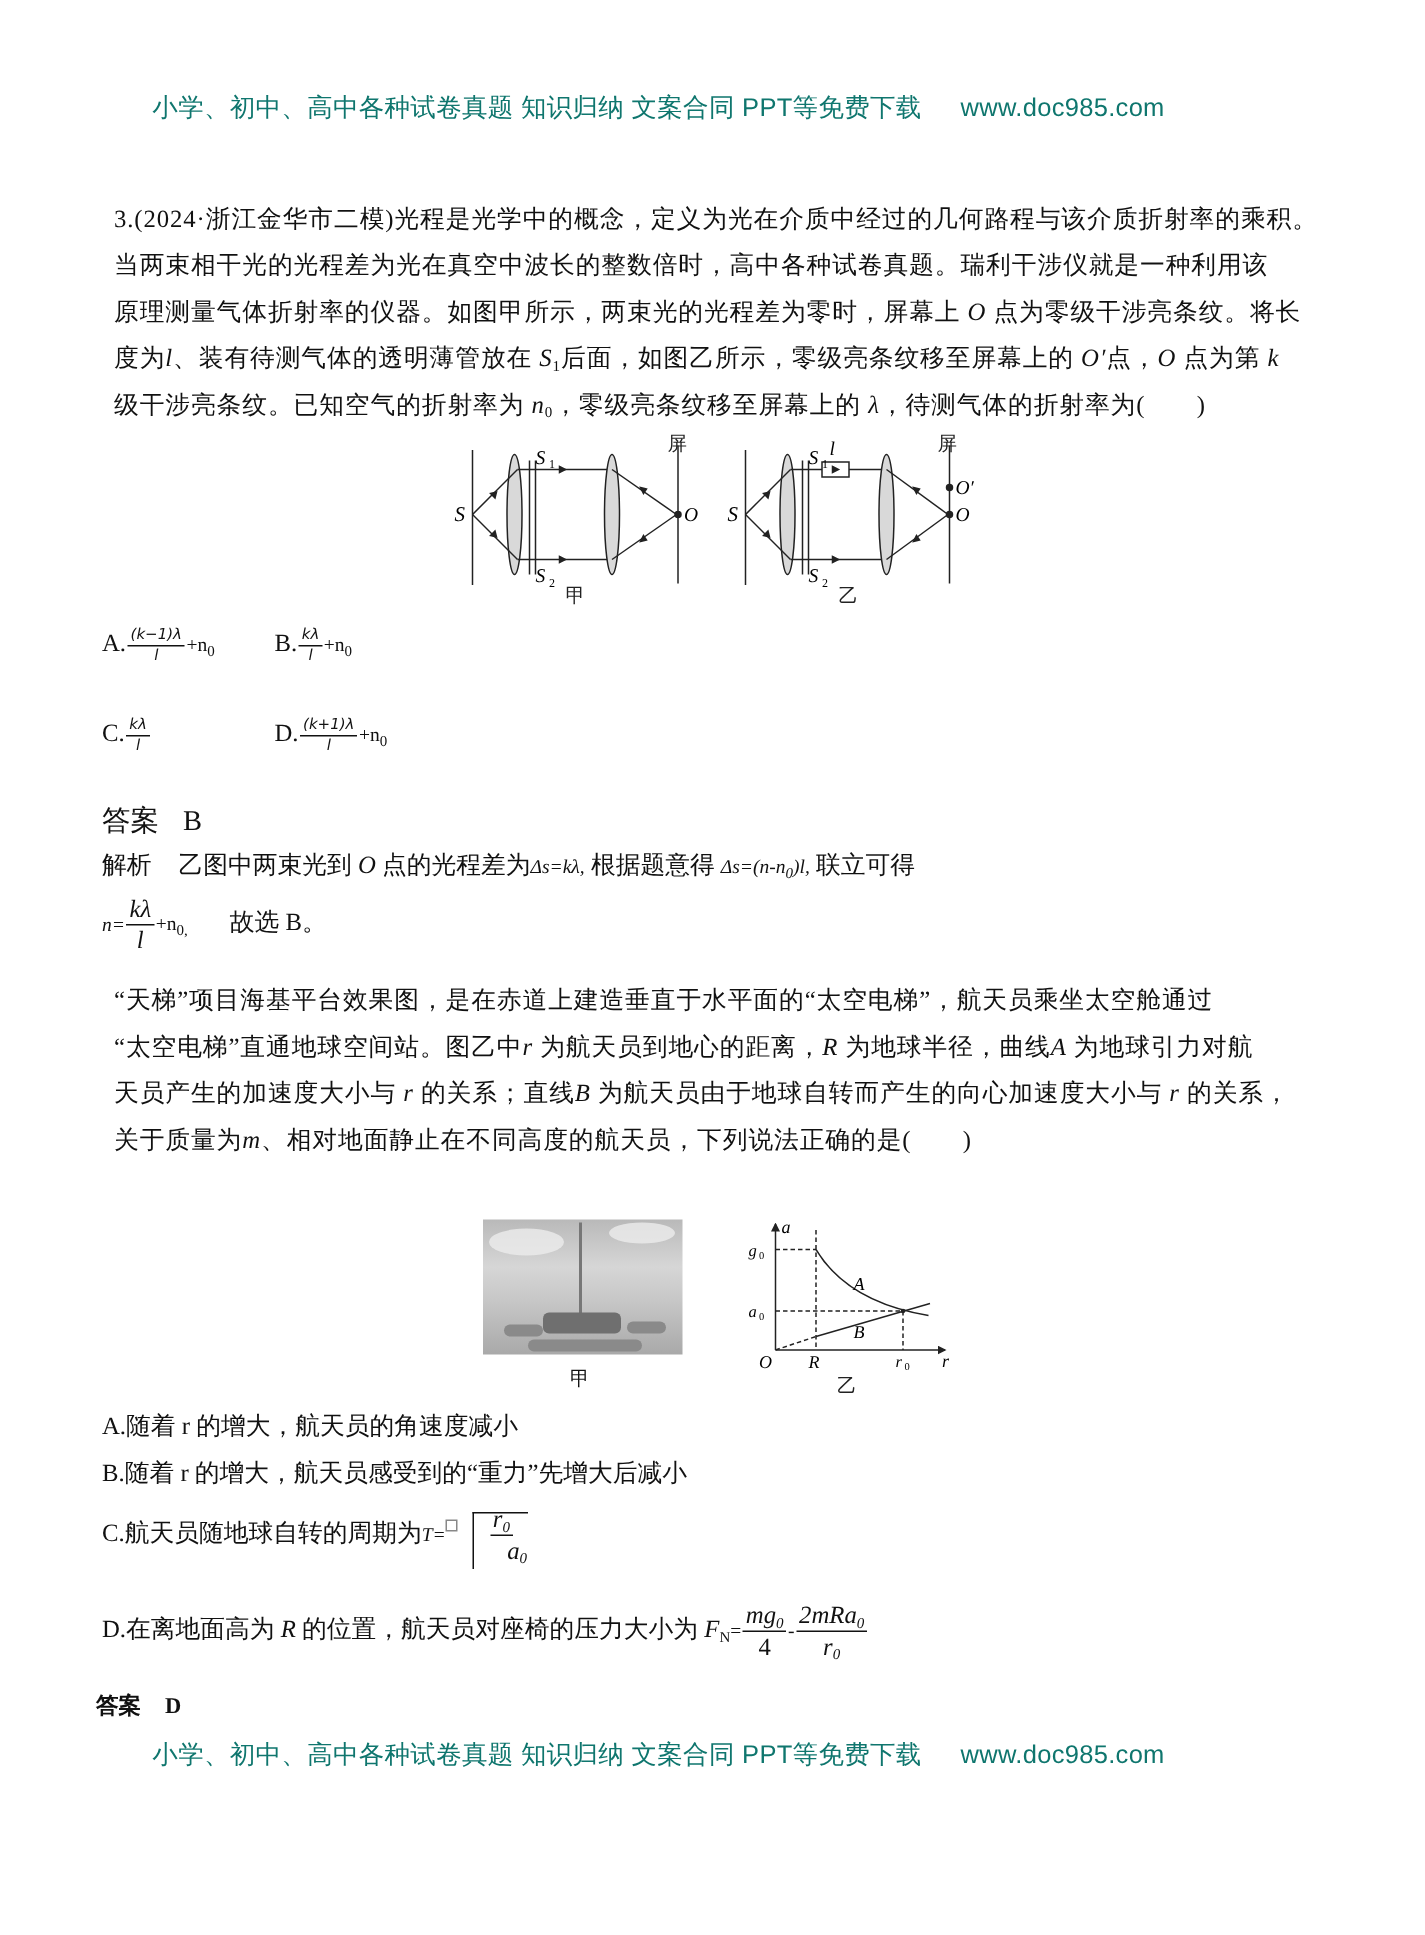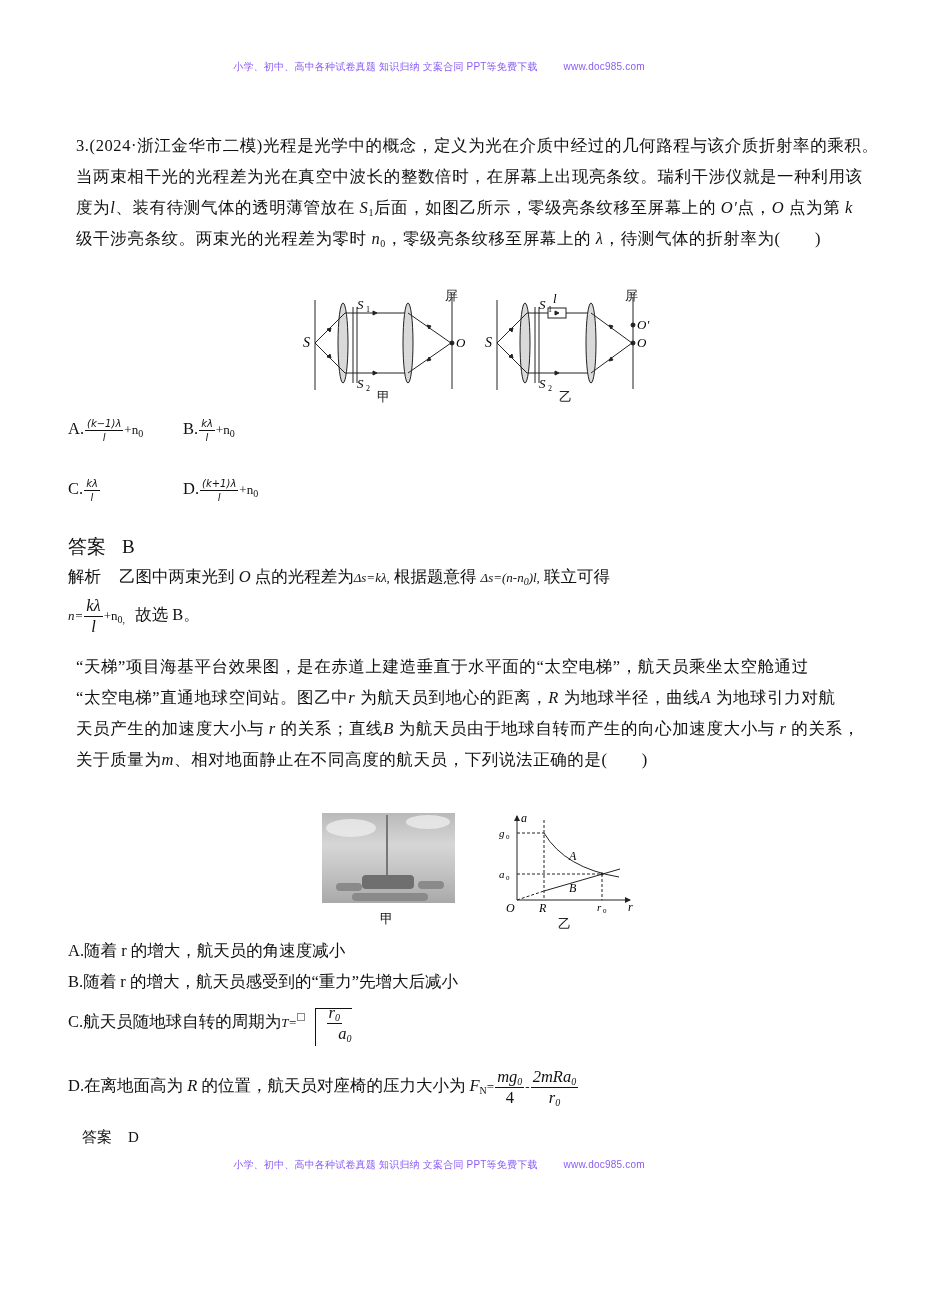--- a/index.html
+++ b/index.html
@@ -4,21 +4,21 @@
 <style>
   html, body { margin: 0; padding: 0; background: #ffffff; }
   body {
     width: 950px; height: 1290px; position: relative; overflow: hidden;
     font-family: "Liberation Serif", "DejaVu Serif", serif;
     color: #111;
   }
   .banner {
     position: absolute; left: 0; width: 878px; text-align: center;
     font-family: "Liberation Sans", "DejaVu Sans", sans-serif;
-    font-size: 10px; color: #8b5cf6; letter-spacing: 0.2px;
+    font-size: 17px; color: #0f766e; letter-spacing: 0.2px;
   }
   .banner .url { margin-left: 26px; }
   .banner-top { top: 60px; }
   .banner-bottom { top: 1158px; }
 
   .para {
     position: absolute; left: 76px; width: 820px;
     font-size: 16.5px; line-height: 31px; letter-spacing: 0.6px;
   }
   .para .line { display: block; white-space: nowrap; }
@@ -57,23 +57,24 @@
 </style>
 </head>
 <body>
 
 <div class="banner banner-top">
   <span>小学、初中、高中各种试卷真题 知识归纳 文案合同 PPT等免费下载</span><span class="url">www.doc985.com</span>
 </div>
 
 <div class="para" style="top:130px;">
   <span class="line"><span>3.</span><span>(2024·浙江金华市二模)</span><span>光程是光学中的概念，定义为光在介质中经过的几何路程与该介质折射率的乘积。</span></span>
-  <span class="line">当两束相干光的光程差为光在真空中波长的整数倍时，在屏幕上出现亮条纹。瑞利干涉仪就是一种利用该</span>
+  <span class="line">当两束相干光的光程差为光在真空中波长的整数倍时，高中各种试卷真题。瑞利干涉仪就是一种利用该</span>
+  <span class="line"><span>原理测量气体折射率的仪器。如图甲所示，两束光的光程差为零时，屏幕上</span> <i>O</i> <span>点为零级干涉亮条纹。将长</span></span>
   <span class="line"><span>度为</span><i>l</i><span>、装有待测气体的透明薄管放在</span> <i>S</i><sub>1</sub><span>后面，如图乙所示，零级亮条纹移至屏幕上的</span> <i>O′</i><span>点，</span><i>O</i> <span>点为第</span> <i>k</i></span>
-  <span class="line"><span>级干涉亮条纹。两束光的光程差为零时</span> <i>n</i><sub>0</sub><span>，零级亮条纹移至屏幕上的</span> <i>λ</i><span>，待测气体的折射率为(　　)</span></span>
+  <span class="line"><span>级干涉亮条纹。已知空气的折射率为</span> <i>n</i><sub>0</sub><span>，零级亮条纹移至屏幕上的</span> <i>λ</i><span>，待测气体的折射率为(　　)</span></span>
 </div>
 
 <svg class="fig" style="left:295px; top:285px;" width="380" height="120" viewBox="0 0 380 120">
   <defs>
     <marker id="arr" markerWidth="6" markerHeight="6" refX="3" refY="3" orient="auto">
         <path d="M0,0 L6,3 L0,6 Z" fill="#222"></path>
       </marker>
   </defs>
 
   <g stroke="#222" stroke-width="1" fill="none">
@@ -160,21 +161,21 @@
   <span>答案</span><span style="margin-left:16px; font-family:'Liberation Serif',serif;">B</span>
 </div>
 
 <div class="opt" style="left:68px; top:566px;">
   <span>解析</span><span style="margin-left:18px;">乙图中两束光到</span> <i>O</i> <span>点的光程差为</span><span class="small it">Δs=kλ,</span> <span>根据题意得</span> <span class="small it"><span>Δs=(n-n</span><sub>0</sub><span>)l,</span></span> <span>联立可得</span>
 </div>
 <div class="opt" style="left:68px; top:597px;">
   <span class="it small">n=</span><span class="frac">
       <span class="num">kλ</span>
       <span class="den">l</span>
-    </span><span class="small"><span>+n</span><sub>0,</sub></span> <span style="margin-left:6px;">故选 B。</span>
+    </span><span class="small"><span>+n</span><sub>0,</sub></span> <span style="margin-left:24px;">故选 B。</span>
 </div>
 
 <div class="para" style="top:651px;">
   <span class="line">“天梯”项目海基平台效果图，是在赤道上建造垂直于水平面的“太空电梯”，航天员乘坐太空舱通过</span>
   <span class="line"><span>“太空电梯”直通地球空间站。图乙中</span><i>r</i> <span>为航天员到地心的距离，</span><i>R</i> <span>为地球半径，曲线</span><i>A</i> <span>为地球引力对航</span></span>
   <span class="line"><span>天员产生的加速度大小与</span> <i>r</i> <span>的关系；直线</span><i>B</i> <span>为航天员由于地球自转而产生的向心加速度大小与</span> <i>r</i> <span>的关系，</span></span>
   <span class="line"><span>关于质量为</span><i>m</i><span>、相对地面静止在不同高度的航天员，下列说法正确的是(　　)</span></span>
 </div>
 
 <div class="photo">
@@ -232,19 +233,19 @@
 <div class="opt" style="left:68px; top:1068px;">
   <span>D.在离地面高为</span> <i>R</i> <span>的位置，航天员对座椅的压力大小为</span> <i>F</i><sub>N</sub><span class="small">=</span><span class="frac">
       <span class="num"><span>mg</span><sub>0</sub></span>
       <span class="den" style="font-style:normal;">4</span>
     </span><span class="small">-</span><span class="frac">
       <span class="num"><span>2mRa</span><sub>0</sub></span>
       <span class="den"><span>r</span><sub>0</sub></span>
     </span>
 </div>
 
-<div class="opt" style="left:82px; top:1128px; font-family:'DejaVu Sans',sans-serif; font-size:15px;">
+<div class="opt" style="left:64px; top:1128px; font-family:'DejaVu Sans',sans-serif; font-size:15px;font-weight:bold;">
   <span>答案</span><span style="margin-left:16px; font-family:'Liberation Serif',serif;">D</span>
 </div>
 
 <div class="banner banner-bottom">
   <span>小学、初中、高中各种试卷真题 知识归纳 文案合同 PPT等免费下载</span><span class="url">www.doc985.com</span>
 </div>
 
 </body></html>

